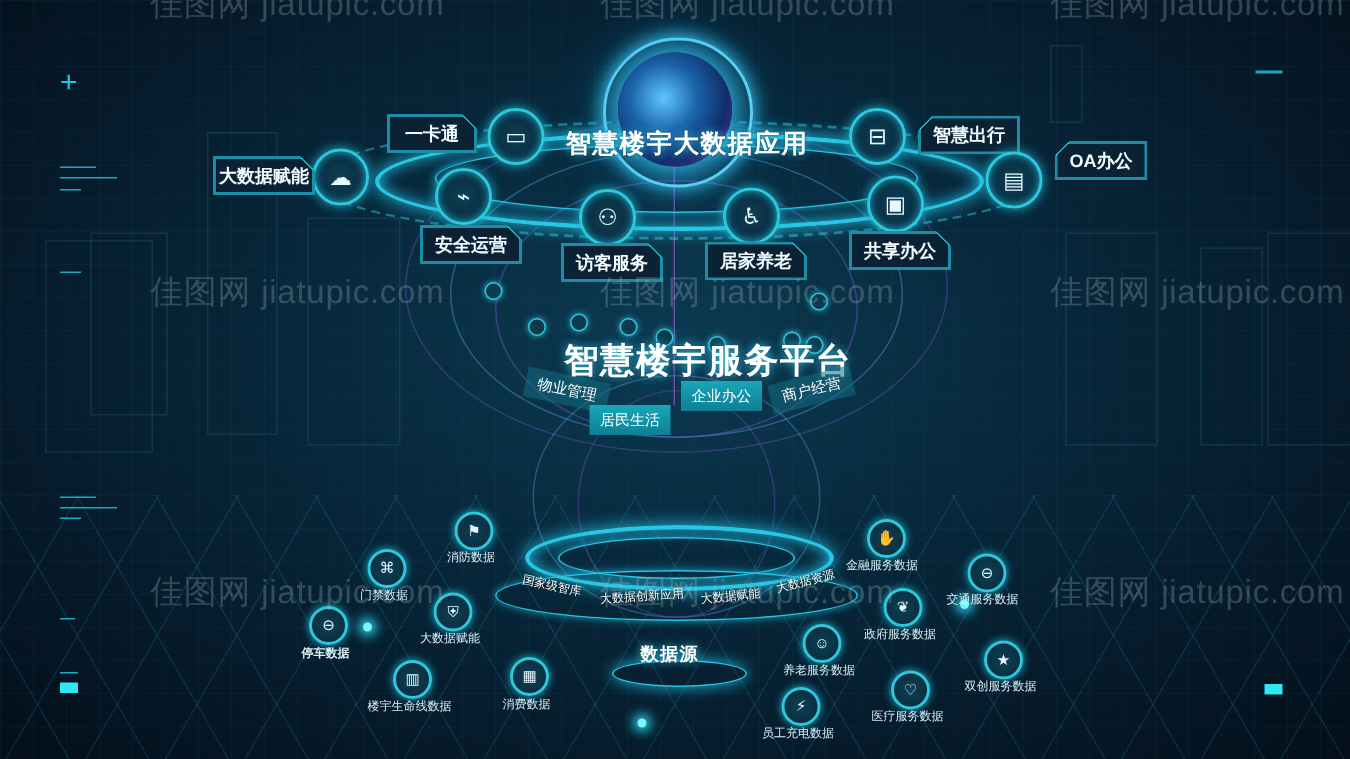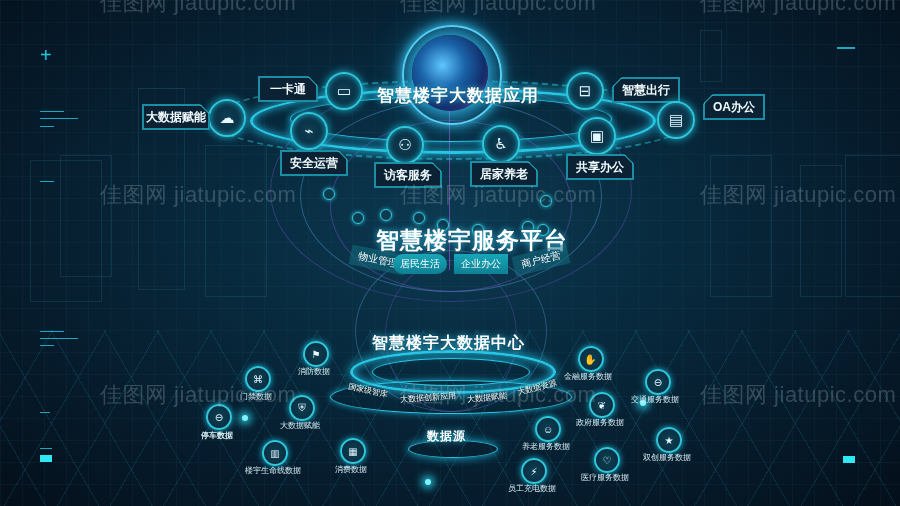--- a/index.html
+++ b/index.html
@@ -148,28 +148,27 @@
   <div class="mini-icon" style="left:380px;top:209px;"></div>
   <div class="mini-icon" style="left:413px;top:212px;"></div>
   <div class="mini-icon" style="left:437px;top:219px;"></div>
   <div class="mini-icon" style="left:472px;top:224px;"></div>
   <div class="mini-icon" style="left:522px;top:221px;"></div>
   <div class="mini-icon" style="left:540px;top:195px;"></div>
   <div class="mini-icon" style="left:537px;top:224px;"></div>
 
   <div class="title" style="left:376px;top:225px;font-size:23px;">智慧楼宇服务平台</div>
   <div class="ptab side" style="left:350px;top:250px;transform:rotate(12deg);">物业管理</div>
-  <div class="ptab" style="left:393px;top:254px;width:38px;border-radius:10px;">居民生活</div>
+  <div class="ptab" style="left:393px;top:270px;width:38px;">居民生活</div>
   <div class="ptab" style="left:454px;top:254px;width:38px;">企业办公</div>
   <div class="ptab side" style="left:513px;top:250px;transform:rotate(-14deg);">商户经营</div>
 
   <div class="ring" style="left:350px;top:350px;width:200px;height:38px;"></div>
   <div class="ring thin" style="left:372px;top:358px;width:156px;height:26px;"></div>
   <div class="ring thin" style="left:330px;top:380px;width:240px;height:32px;border-color:#29c6e4;"></div>
-  <div class="title" style="left:372px;top:333px;font-size:16px;">智慧楼宇大数据中心</div>
 
   <div class="ring-label" style="left:348px;top:385px;transform:rotate(12deg);">国家级智库</div>
   <div class="ring-label" style="left:400px;top:392px;transform:rotate(-4deg);">大数据创新应用</div>
   <div class="ring-label" style="left:467px;top:392px;transform:rotate(-6deg);">大数据赋能</div>
   <div class="ring-label" style="left:517px;top:382px;transform:rotate(-14deg);">大数据资源</div>
 
   <div class="ring thin" style="left:408px;top:440px;width:88px;height:16px;border-color:#29c6e4;box-shadow:0 0 10px #1fb6d8;"></div>
   <div class="title" style="left:427px;top:428px;font-size:12px;">数据源</div>
 
   <div class="glow-dot" style="left:425px;top:479px;"></div>

